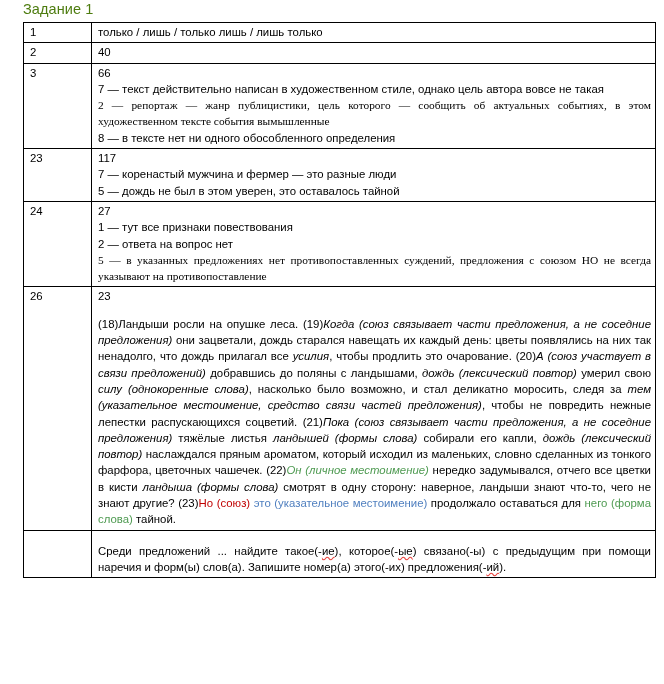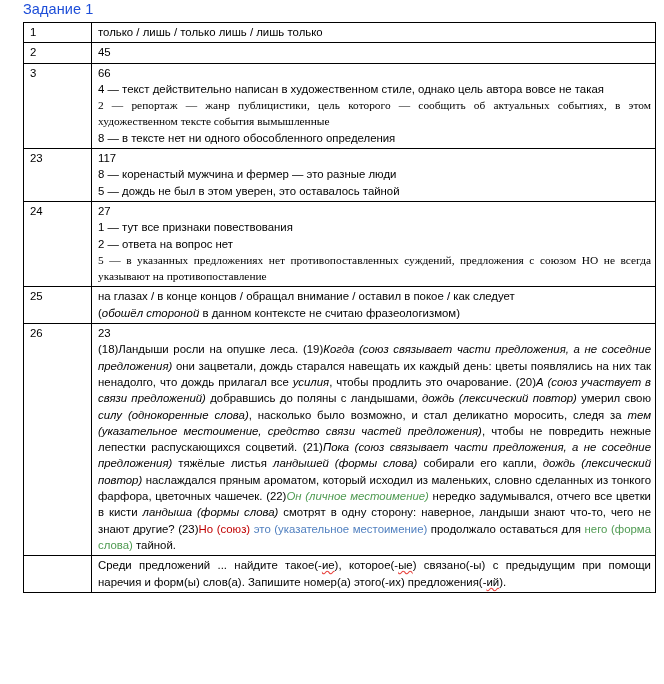--- a/index.html
+++ b/index.html
@@ -18,21 +18,21 @@
     position: relative;
     width: 664px;
     height: 684px;
     background: #ffffff;
   }
   .doc-title {
     position: absolute;
     left: 23px;
     top: 1px;
     font-size: 14.5px;
-    color: #1d4ed8;
+    color: #4d7c0f;
     letter-spacing: 0.1px;
     white-space: nowrap;
   }
   table.answers {
     position: absolute;
     left: 23px;
     top: 22px;
     width: 622px;
     border-collapse: collapse;
     table-layout: fixed;
@@ -64,20 +64,21 @@
   .green { color: #4e9a51; }
   
   .sp {
     text-decoration: underline wavy #e8413c;
     text-decoration-skip-ink: none;
   }
   .para {
     text-align: justify;
     text-justify: inter-word;
     hyphens: none;
+    margin-top: 11px;
   }
 </style>
 </head>
 <body>
 
 <div id="page">
 
   <div class="doc-title">Задание 1</div>
 
   <table class="answers">
@@ -86,60 +87,53 @@
       <tr>
         <td class="num">1</td>
         <td class="ans">
           <span class="line">только / лишь / только лишь / лишь только</span>
         </td>
       </tr>
 
       <tr>
         <td class="num">2</td>
         <td class="ans">
-          <span class="line">45</span>
+          <span class="line">40</span>
         </td>
       </tr>
 
       <tr>
         <td class="num">3</td>
         <td class="ans">
           <span class="line">66</span>
-          <span class="line">4 — текст действительно написан в художественном стиле, однако цель автора вовсе не такая</span>
+          <span class="line">7 — текст действительно написан в художественном стиле, однако цель автора вовсе не такая</span>
           <span class="line just">2 — репортаж — жанр публицистики, цель которого — сообщить об актуальных событиях, в этом художественном тексте события вымышленные</span>
           <span class="line">8 — в тексте нет ни одного обособленного определения</span>
         </td>
       </tr>
 
       <tr>
         <td class="num">23</td>
         <td class="ans">
           <span class="line">117</span>
-          <span class="line">8 — коренастый мужчина и фермер — это разные люди</span>
+          <span class="line">7 — коренастый мужчина и фермер — это разные люди</span>
           <span class="line">5 — дождь не был в этом уверен, это оставалось тайной</span>
         </td>
       </tr>
 
       <tr>
         <td class="num">24</td>
         <td class="ans">
           <span class="line">27</span>
           <span class="line">1 — тут все признаки повествования</span>
           <span class="line">2 — ответа на вопрос нет</span>
           <span class="line just">5 — в указанных предложениях нет противопоставленных суждений, предложения с союзом НО не всегда указывают на противопоставление</span>
         </td>
       </tr>
 
-      <tr>
-        <td class="num">25</td>
-        <td class="ans">
-          <span class="line">на глазах / в конце концов / обращал внимание / оставил в покое / как следует</span>
-          <span class="line">(<i>обошёл стороной</i><span> в данном контексте не считаю фразеологизмом)</span></span>
-        </td>
-      </tr>
 
       <tr>
         <td class="num">26</td>
         <td class="ans">
           <span class="line">23</span>
           <div class="para"><span>(18)Ландыши росли на опушке леса. (19)</span><i>Когда (союз связывает части предложения, а не соседние предложения)</i><span> они зацветали, дождь старался навещать их каждый день: цветы появлялись на них так ненадолго, что дождь прилагал все </span><i>усилия</i><span>, чтобы продлить это очарование. (20)</span><i>А (союз участвует в связи предложений)</i><span> добравшись до поляны с ландышами, </span><i>дождь (лексический повтор)</i><span> умерил свою </span><i>силу (однокоренные слова)</i><span>, насколько было возможно, и стал деликатно моросить, следя за </span><i>тем (указательное местоимение, средство связи частей предложения)</i><span>, чтобы не повредить нежные лепестки распускающихся соцветий. (21)</span><i>Пока (союз связывает части предложения, а не соседние предложения)</i><span> тяжёлые листья </span><i>ландышей (формы слова)</i><span> собирали его капли, </span><i>дождь (лексический повтор)</i><span> наслаждался пряным ароматом, который исходил из маленьких, словно сделанных из тонкого фарфора, цветочных чашечек. (22)</span><i class="green">Он (личное местоимение)</i><span> нередко задумывался, отчего все цветки в кисти </span><i>ландыша (формы слова)</i><span> смотрят в одну сторону: наверное, ландыши знают что-то, чего не знают другие? (23)</span><span class="red"><span>Но (союз)</span></span><span class="blue"> это (указательное местоимение)</span><span> продолжало оставаться для </span><span class="green">него</span><span class="green"> (форма слова)</span><span> тайной.</span></div>
         </td>
       </tr>
 
       <tr>

